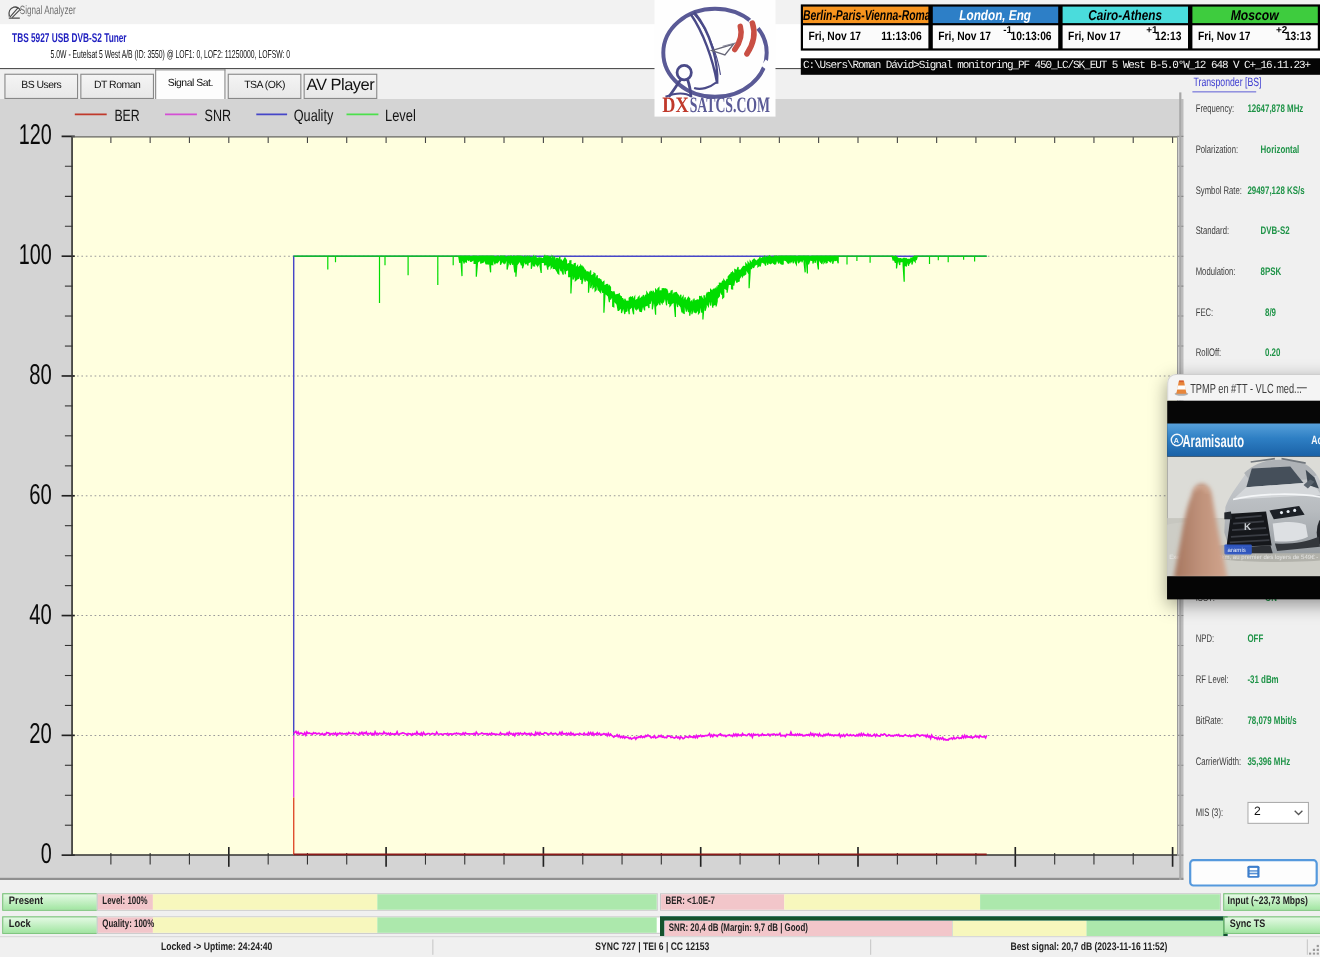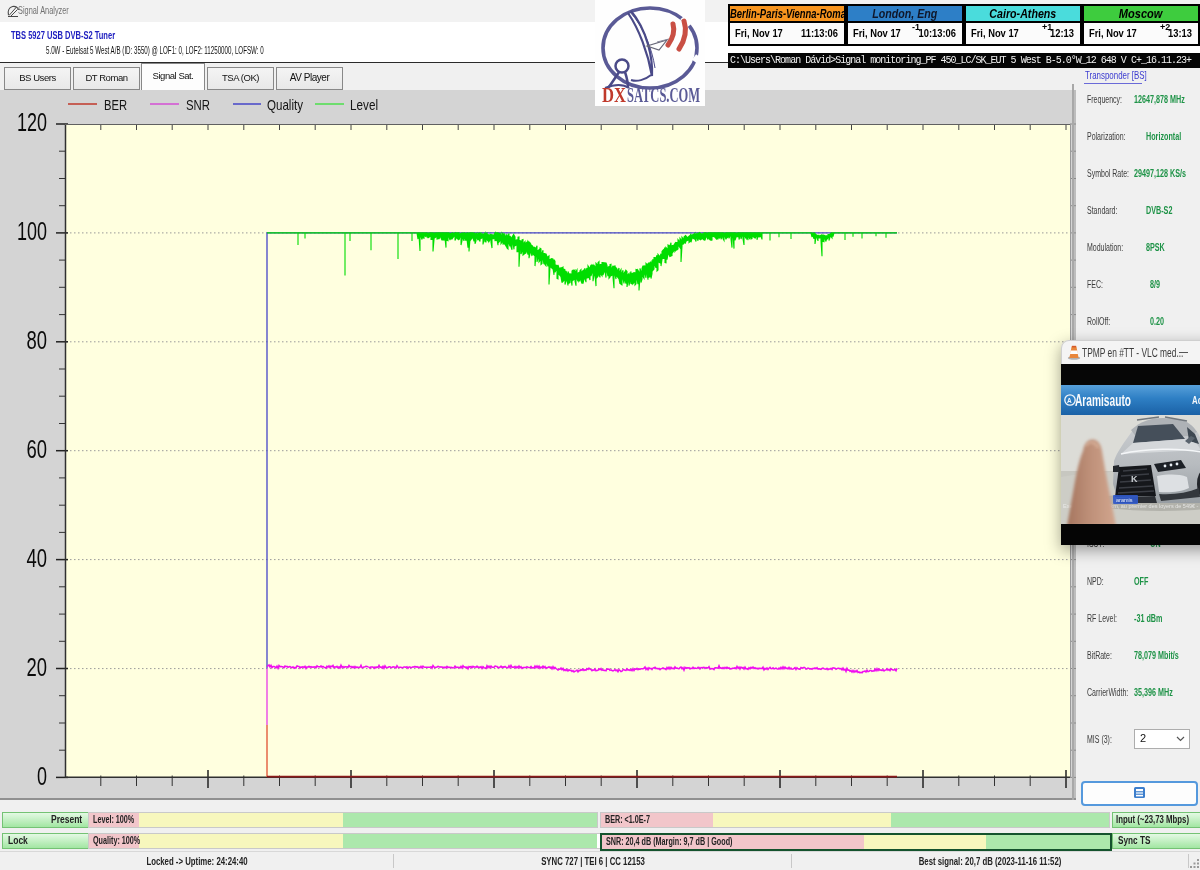--- a/index.html
+++ b/index.html
@@ -23,21 +23,21 @@
 <div class="abs" style="left:0;top:22px;width:1200px;height:40px;background:#ffffff;"></div>
 <div class="abs" style="left:0;top:62px;width:1200px;height:1px;background:#2a2a2a;"></div>
 <div class="abs" style="left:11px;top:29px;font-size:11.5px;font-weight:bold;color:#2020c0;transform:scale(0.655,1);transform-origin:0 0;white-space:nowrap;">TBS 5927 USB DVB-S2 Tuner</div>
 <div class="abs" style="left:46px;top:44px;font-size:10.5px;color:#111;transform:scale(0.59,1);transform-origin:0 0;white-space:nowrap;">5.0W - Eutelsat 5 West A/B (ID: 3550) @ LOF1: 0, LOF2: 11250000, LOFSW: 0</div>
 
 <div class="abs" style="left:0;top:63px;width:1200px;height:27px;background:#f0f0f0;"></div>
 <div class="abs" style="left:4px;top:67px;width:65px;height:21px;background:linear-gradient(#f4f4f4,#e8e8e8);border:1px solid #888;text-align:center;font-size:9.5px;letter-spacing:-0.45px;line-height:20px;color:#111;">BS Users</div>
 <div class="abs" style="left:73px;top:67px;width:65px;height:21px;background:linear-gradient(#f4f4f4,#e8e8e8);border:1px solid #888;text-align:center;font-size:9.5px;letter-spacing:-0.45px;line-height:20px;color:#111;">DT Roman</div>
 <div class="abs" style="left:141px;top:63px;width:62px;height:26px;background:#fdfdfd;border:1px solid #888;border-bottom:none;text-align:center;font-size:9.5px;letter-spacing:-0.45px;line-height:24px;color:#111;">Signal Sat.</div>
 <div class="abs" style="left:207px;top:67px;width:65px;height:21px;background:linear-gradient(#f4f4f4,#e8e8e8);border:1px solid #888;text-align:center;font-size:9.5px;letter-spacing:-0.45px;line-height:20px;color:#111;">TSA (OK)</div>
-<div class="abs" style="left:276px;top:67px;width:65px;height:21px;background:linear-gradient(#f4f4f4,#e8e8e8);border:1px solid #888;text-align:center;font-size:10px;letter-spacing:-0.45px;line-height:20px;color:#111;">AV Player</div>
+<div class="abs" style="left:276px;top:67px;width:65px;height:21px;background:linear-gradient(#f4f4f4,#e8e8e8);border:1px solid #888;text-align:center;font-size:15px;letter-spacing:-0.45px;line-height:20px;color:#111;">AV Player</div>
 
 <svg class="abs" style="left:0;top:90px;" width="1076" height="710" viewBox="0 0 1076 710">
 <rect x="0" y="0" width="1076" height="710" fill="#d4d4d4"></rect>
 <rect x="1074" y="0" width="2" height="710" fill="#bdbdbd"></rect>
 <rect x="0" y="708" width="1076" height="2" fill="#909090"></rect>
 <rect x="65.0" y="34.0" width="1005.0" height="653.5" fill="#ffffdf"></rect>
 <line x1="66.0" y1="142.9" x2="1070.0" y2="142.9" stroke="#9a9a9a" stroke-width="1" stroke-dasharray="1.5,2.5"></line>
 <line x1="66.0" y1="251.8" x2="1070.0" y2="251.8" stroke="#9a9a9a" stroke-width="1" stroke-dasharray="1.5,2.5"></line>
 <line x1="66.0" y1="360.7" x2="1070.0" y2="360.7" stroke="#9a9a9a" stroke-width="1" stroke-dasharray="1.5,2.5"></line>
 <line x1="66.0" y1="469.6" x2="1070.0" y2="469.6" stroke="#9a9a9a" stroke-width="1" stroke-dasharray="1.5,2.5"></line>
@@ -217,21 +217,21 @@
     <rect x="3" y="6.2" width="7" height="1.6" fill="#cfe2f5"></rect>
     <rect x="3" y="8.8" width="7" height="1.6" fill="#fff"></rect>
   </svg>
 </div>
 
 <div class="abs" style="left:728px;top:4px;width:472px;height:42px;background:#000;"></div>
 <div class="abs" style="left:730px;top:6px;width:114px;height:15px;background:#f7941e;text-align:left;font-size:13px;font-weight:bold;font-style:italic;color:#000;line-height:15px;white-space:nowrap;"><span style="display:inline-block;transform:scale(0.725,1);transform-origin:0 50%;">Berlin-Paris-Vienna-Roma</span></div>
 <div class="abs" style="left:730px;top:23px;width:114px;height:21px;background:#fbfbfb;"></div>
 <div class="abs" style="left:735px;top:27px;font-size:11px;font-weight:bold;color:#000;transform:scale(0.85,1);transform-origin:0 50%;white-space:nowrap;">Fri, Nov 17</div>
 <div class="abs" style="left:730px;top:27px;width:108px;text-align:right;font-size:11px;font-weight:bold;color:#000;transform:scale(0.85,1);transform-origin:100% 50%;">11:13:06</div>
-<div class="abs" style="left:848px;top:6px;width:114px;height:15px;background:#2d7fc7;text-align:center;font-size:13px;font-weight:bold;font-style:italic;color:#0f172a;line-height:15px;white-space:nowrap;"><span style="display:inline-block;transform:scale(0.82,1);">London, Eng</span></div>
+<div class="abs" style="left:848px;top:6px;width:114px;height:15px;background:#2d7fc7;text-align:center;font-size:13px;font-weight:bold;font-style:italic;color:#ffffff;line-height:15px;white-space:nowrap;"><span style="display:inline-block;transform:scale(0.82,1);">London, Eng</span></div>
 <div class="abs" style="left:848px;top:23px;width:114px;height:21px;background:#fbfbfb;"></div>
 <div class="abs" style="left:853px;top:27px;font-size:11px;font-weight:bold;color:#000;transform:scale(0.85,1);transform-origin:0 50%;white-space:nowrap;">Fri, Nov 17</div>
 <div class="abs" style="left:912px;top:22px;font-size:9px;font-weight:bold;color:#000;">-1</div>
 <div class="abs" style="left:848px;top:27px;width:108px;text-align:right;font-size:11px;font-weight:bold;color:#000;transform:scale(0.85,1);transform-origin:100% 50%;">10:13:06</div>
 <div class="abs" style="left:966px;top:6px;width:114px;height:15px;background:#4adcdc;text-align:center;font-size:13px;font-weight:bold;font-style:italic;color:#000;line-height:15px;white-space:nowrap;"><span style="display:inline-block;transform:scale(0.82,1);">Cairo-Athens</span></div>
 <div class="abs" style="left:966px;top:23px;width:114px;height:21px;background:#fbfbfb;"></div>
 <div class="abs" style="left:971px;top:27px;font-size:11px;font-weight:bold;color:#000;transform:scale(0.85,1);transform-origin:0 50%;white-space:nowrap;">Fri, Nov 17</div>
 <div class="abs" style="left:1042px;top:22px;font-size:9px;font-weight:bold;color:#000;">+1</div>
 <div class="abs" style="left:966px;top:27px;width:108px;text-align:right;font-size:11px;font-weight:bold;color:#000;transform:scale(0.85,1);transform-origin:100% 50%;">12:13</div>
 <div class="abs" style="left:1084px;top:6px;width:114px;height:15px;background:#3ecc3e;text-align:center;font-size:13px;font-weight:bold;font-style:italic;color:#000;line-height:15px;white-space:nowrap;"><span style="display:inline-block;transform:scale(0.85,1);">Moscow</span></div>
@@ -255,42 +255,42 @@
 <path d="M24,72 C20,78 17,83 13,88 M30,72 C32,78 33,83 33,88" fill="none" stroke="#4a4a88" stroke-width="2.5"></path>
 <path d="M10,88 C20,84 28,84 34,88" fill="none" stroke="#4a4a88" stroke-width="2"></path>
 <path d="M52,46 L72,40 L64,50 Z" fill="none" stroke="#667" stroke-width="1.2"></path>
 <path d="M62,42 L78,38" stroke="#889" stroke-width="1"></path>
 <path d="M73,45 C78,38 80,31 78,24" fill="none" stroke="#c94f44" stroke-width="5" stroke-linecap="round"></path>
 <path d="M84,49 C90,40 92,30 89,21" fill="none" stroke="#c94f44" stroke-width="5" stroke-linecap="round"></path>
 <text x="7" y="102" font-family="Liberation Serif, serif" font-size="20" font-weight="bold" fill="#c0392b" textLength="24" lengthAdjust="spacingAndGlyphs">DX</text>
 <text x="32" y="102" font-family="Liberation Serif, serif" font-size="20" font-weight="bold" fill="#5a5a96" textLength="73" lengthAdjust="spacingAndGlyphs">SATCS.COM</text>
 </svg>
 
-<div class="abs" style="left:2px;top:812px;width:80px;height:14px;background:linear-gradient(#e4f9e4,#a2e6a2);border:1px solid #74c274;font-size:10px;font-weight:bold;color:#222;line-height:13px;padding-left:5px;white-space:nowrap;text-align:right;"><span style="display:inline-block;transform:scale(0.85,1);transform-origin:0 50%;">Present</span></div>
+<div class="abs" style="left:2px;top:812px;width:80px;height:14px;background:linear-gradient(#e4f9e4,#a2e6a2);border:1px solid #74c274;font-size:10px;font-weight:bold;color:#222;line-height:13px;padding-left:5px;white-space:nowrap;"><span style="display:inline-block;transform:scale(0.85,1);transform-origin:0 50%;">Present</span></div>
 <div class="abs" style="left:88px;top:812px;height:14px;border:1px solid #c9c9c9;background:#fff;width:508px;">
     <div class="abs" style="left:0px;top:0;width:50px;height:14px;background:#f2c6ca;"></div>
     <div class="abs" style="left:50px;top:0;width:204px;height:14px;background:#f7f7bd;"></div>
     <div class="abs" style="left:254px;top:0;width:254px;height:14px;background:#ace8ac;"></div>
     <div class="abs" style="left:4px;top:1px;font-size:10px;font-weight:bold;color:#222;white-space:nowrap;transform:scale(0.72,1);transform-origin:0 50%;">Level: 100%</div>
   </div>
 <div class="abs" style="left:600px;top:812px;height:14px;border:1px solid #c9c9c9;background:#fff;width:508px;">
     <div class="abs" style="left:0px;top:0;width:112px;height:14px;background:#f2c6ca;"></div>
     <div class="abs" style="left:112px;top:0;width:178px;height:14px;background:#f7f7bd;"></div>
     <div class="abs" style="left:290px;top:0;width:218px;height:14px;background:#ace8ac;"></div>
     <div class="abs" style="left:4px;top:1px;font-size:10px;font-weight:bold;color:#222;white-space:nowrap;transform:scale(0.72,1);transform-origin:0 50%;">BER: &lt;1.0E-7</div>
   </div>
 <div class="abs" style="left:1112px;top:812px;width:84px;height:14px;background:linear-gradient(#e4f9e4,#a2e6a2);border:1px solid #74c274;font-size:10px;font-weight:bold;color:#222;line-height:13px;padding-left:3px;white-space:nowrap;"><span style="display:inline-block;transform:scale(0.78,1);transform-origin:0 50%;">Input (~23,73 Mbps)</span></div>
 <div class="abs" style="left:2px;top:833px;width:80px;height:14px;background:linear-gradient(#e4f9e4,#a2e6a2);border:1px solid #74c274;font-size:10px;font-weight:bold;color:#222;line-height:13px;padding-left:5px;white-space:nowrap;"><span style="display:inline-block;transform:scale(0.85,1);transform-origin:0 50%;">Lock</span></div>
 <div class="abs" style="left:88px;top:833px;height:14px;border:1px solid #c9c9c9;background:#fff;width:508px;padding-left:11px;">
     <div class="abs" style="left:0px;top:0;width:50px;height:14px;background:#f2c6ca;"></div>
     <div class="abs" style="left:50px;top:0;width:204px;height:14px;background:#f7f7bd;"></div>
     <div class="abs" style="left:254px;top:0;width:254px;height:14px;background:#ace8ac;"></div>
     <div class="abs" style="left:4px;top:1px;font-size:10px;font-weight:bold;color:#222;white-space:nowrap;transform:scale(0.72,1);transform-origin:0 50%;">Quality: 100%</div>
   </div>
-<div class="abs" style="left:600px;top:833px;height:14px;border:2px solid #14532d;background:#7dd3fc;width:508px;">
+<div class="abs" style="left:600px;top:833px;height:14px;border:4px solid #14532d;background:#7dd3fc;width:508px;">
     <div class="abs" style="left:0px;top:0;width:262px;height:14px;background:#f2c6ca;"></div>
     <div class="abs" style="left:262px;top:0;width:122px;height:14px;background:#f7f7bd;"></div>
     <div class="abs" style="left:384px;top:0;width:124px;height:14px;background:#ace8ac;"></div>
     <div class="abs" style="left:4px;top:1px;font-size:10px;font-weight:bold;color:#222;white-space:nowrap;transform:scale(0.72,1);transform-origin:0 50%;">SNR: 20,4 dB (Margin: 9,7 dB | Good)</div>
   </div>
 <div class="abs" style="left:1112px;top:833px;width:84px;height:14px;background:linear-gradient(#e4f9e4,#a2e6a2);border:1px solid #74c274;font-size:10px;font-weight:bold;color:#222;line-height:13px;padding-left:5px;white-space:nowrap;"><span style="display:inline-block;transform:scale(0.82,1);transform-origin:0 50%;">Sync TS</span></div>
 
 <div class="abs" style="left:0;top:851px;width:1200px;height:19px;background:#f0f0f0;border-top:1px solid #d8d8d8;"></div>
 <div class="abs" style="left:0;top:852px;width:394px;text-align:center;font-size:10px;font-weight:bold;color:#222;padding-top:4px;transform:scale(0.78,1);">Locked -&gt; Uptime: 24:24:40</div>
 <div class="abs" style="left:394px;top:852px;width:398px;text-align:center;font-size:10px;font-weight:bold;color:#222;padding-top:4px;transform:scale(0.78,1);">SYNC 727 | TEI 6 | CC 12153</div>

